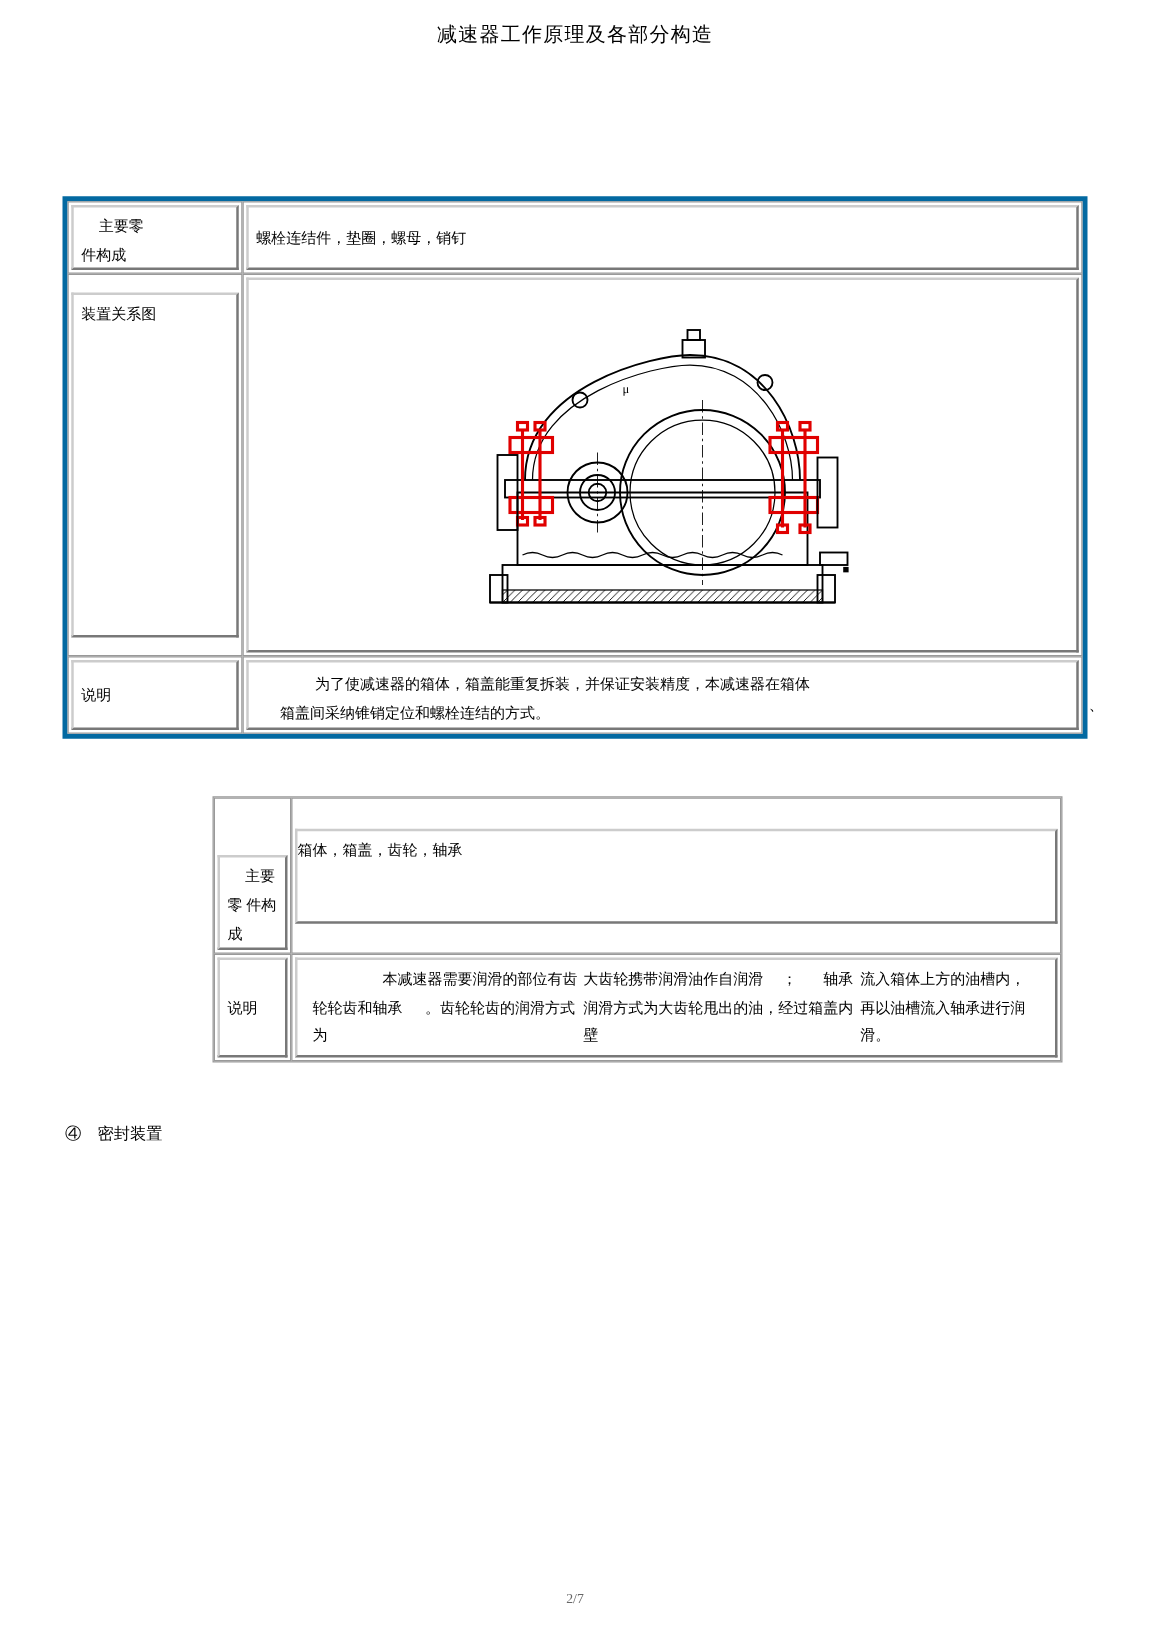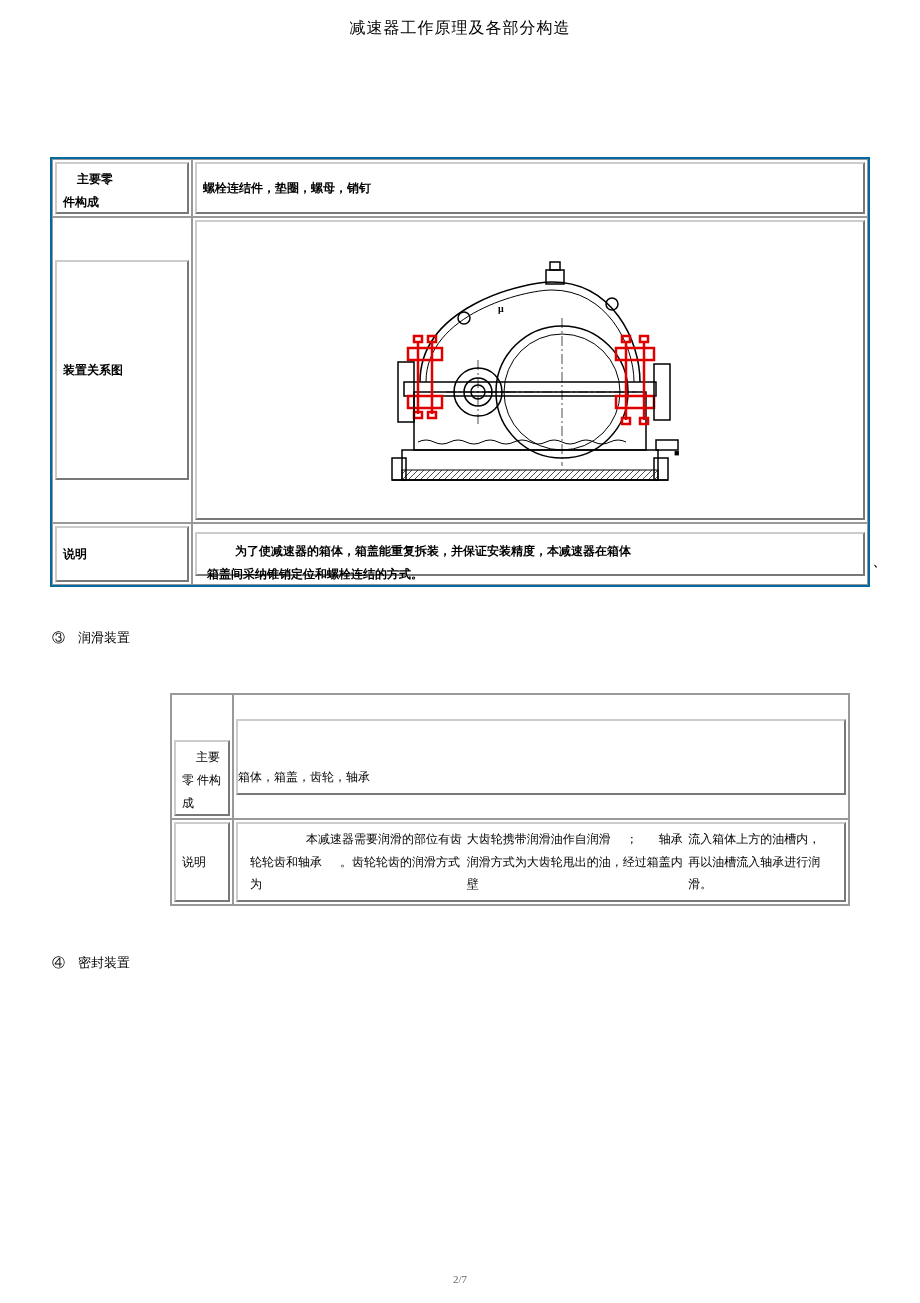--- a/index.html
+++ b/index.html
@@ -18,23 +18,22 @@
       font-size: 16px;
       letter-spacing: 1px;
     }
     .content-area {
       padding: 0 50px;
     }
     .outer-table {
       width: 100%;
       border-collapse: separate;
       border-spacing: 0;
-      border: 2px solid #0369a1;
+      border: 4px solid #0369a1;
       margin-top: 118px;
-      font-weight: bold;
     }
     .outer-table > tbody > tr > td {
       border: 1px solid #999;
       vertical-align: middle;
       padding: 0;
     }
     .outer-table .left-col {
       width: 140px;
     }
     .inner-cell {
@@ -42,23 +41,23 @@
       margin: 2px;
       padding: 4px 6px;
       min-height: 100%;
       font-size: 12px;
       line-height: 1.9;
     }
     .row1 .left-col .inner-cell { height: 52px; text-align: left; }
     .row1 .right-col .inner-cell { height: 52px; display: flex; align-items: center; }
     .row1 .left-col .inner-cell .indent { display: inline-block; padding-left: 14px; }
     .row2 .right-col .inner-cell { height: 300px; display: flex; align-items: center; justify-content: center; }
-    .row2 .left-col .inner-cell { height: 220px; display: flex; align-items: center; }
+    .row2 .left-col .inner-cell { height: 276px; display: flex; }
     .row3 .left-col .inner-cell { height: 56px; display: flex; align-items: center; }
-    .row3 .right-col .inner-cell { height: 44px; padding: 6px 10px; line-height: 1.9; }
+    .row3 .right-col .inner-cell { height: 56px; padding: 6px 25px; line-height: 1.9; }
     .row3 .right-col .inner-cell .indent-first { text-indent: 28px; }
 
     .section-heading {
       margin-top: 42px;
       margin-left: 2px;
       font-size: 13px;
     }
 
     .table2 {
       width: 680px;
@@ -68,21 +67,21 @@
       border-spacing: 0;
       border: 1px solid #999;
     }
     .table2 > tbody > tr > td {
       border: 1px solid #999;
       vertical-align: middle;
       padding: 0;
     }
     .table2 .left-col { width: 62px; }
     .table2 .row1 .left-col .inner-cell { height: 76px; text-align: left; margin-top: 45px; }
-    .table2 .row1 .right-col .inner-cell { height: 76px; display: flex; align-items: flex-end; padding-left: 0; }
+    .table2 .row1 .right-col .inner-cell { height: 76px; display: flex; align-items: flex-start; padding-left: 0; }
     .table2 .row1 .left-col .inner-cell .indent { display: inline-block; padding-left: 14px; }
     .table2 .row2 .left-col .inner-cell { height: 80px; display: flex; align-items: center; }
     .table2 .row2 .right-col .inner-cell { height: 80px; padding: 8px 12px; line-height: 1.9; justify-content: space-between; }
     .table2 .row2 .right-col .inner-cell .indent-first { text-indent: 56px; }
 
     .page-footer {
       position: absolute;
       bottom: 18px;
       left: 0;
       width: 100%;
@@ -217,25 +216,20 @@
           <div class="inner-cell">
             <div class="indent-first">为了使减速器的箱体，箱盖能重复拆装，并保证安装精度，本减速器在箱体</div>
             <div>箱盖间采纳锥销定位和螺栓连结的方式。</div>
           </div>
           <span class="overhang">、</span>
         </td>
       </tr>
     </tbody>
   </table>
 
-  <div class="section-heading">
-    <span>③</span>
-    &nbsp;&nbsp;
-    <span>润滑装置</span>
-  </div>
 
   <table class="table2">
     <tbody>
       <tr class="row1">
         <td class="left-col">
           <div class="inner-cell">
             <span class="indent">主要</span><br>
             <span>零 件构</span><br>
             <span>成</span>
           </div>

